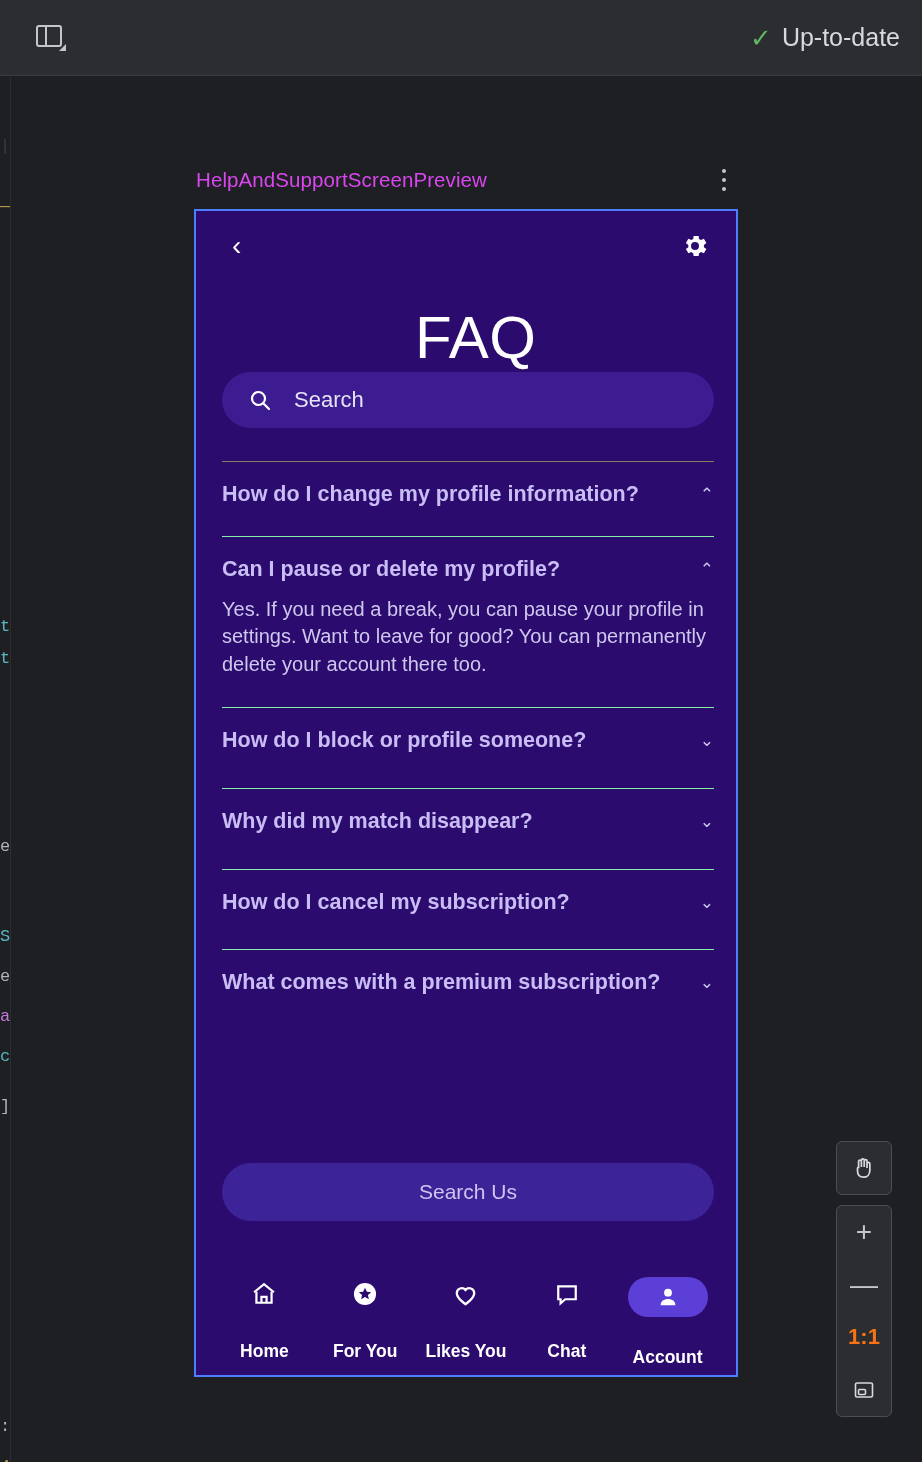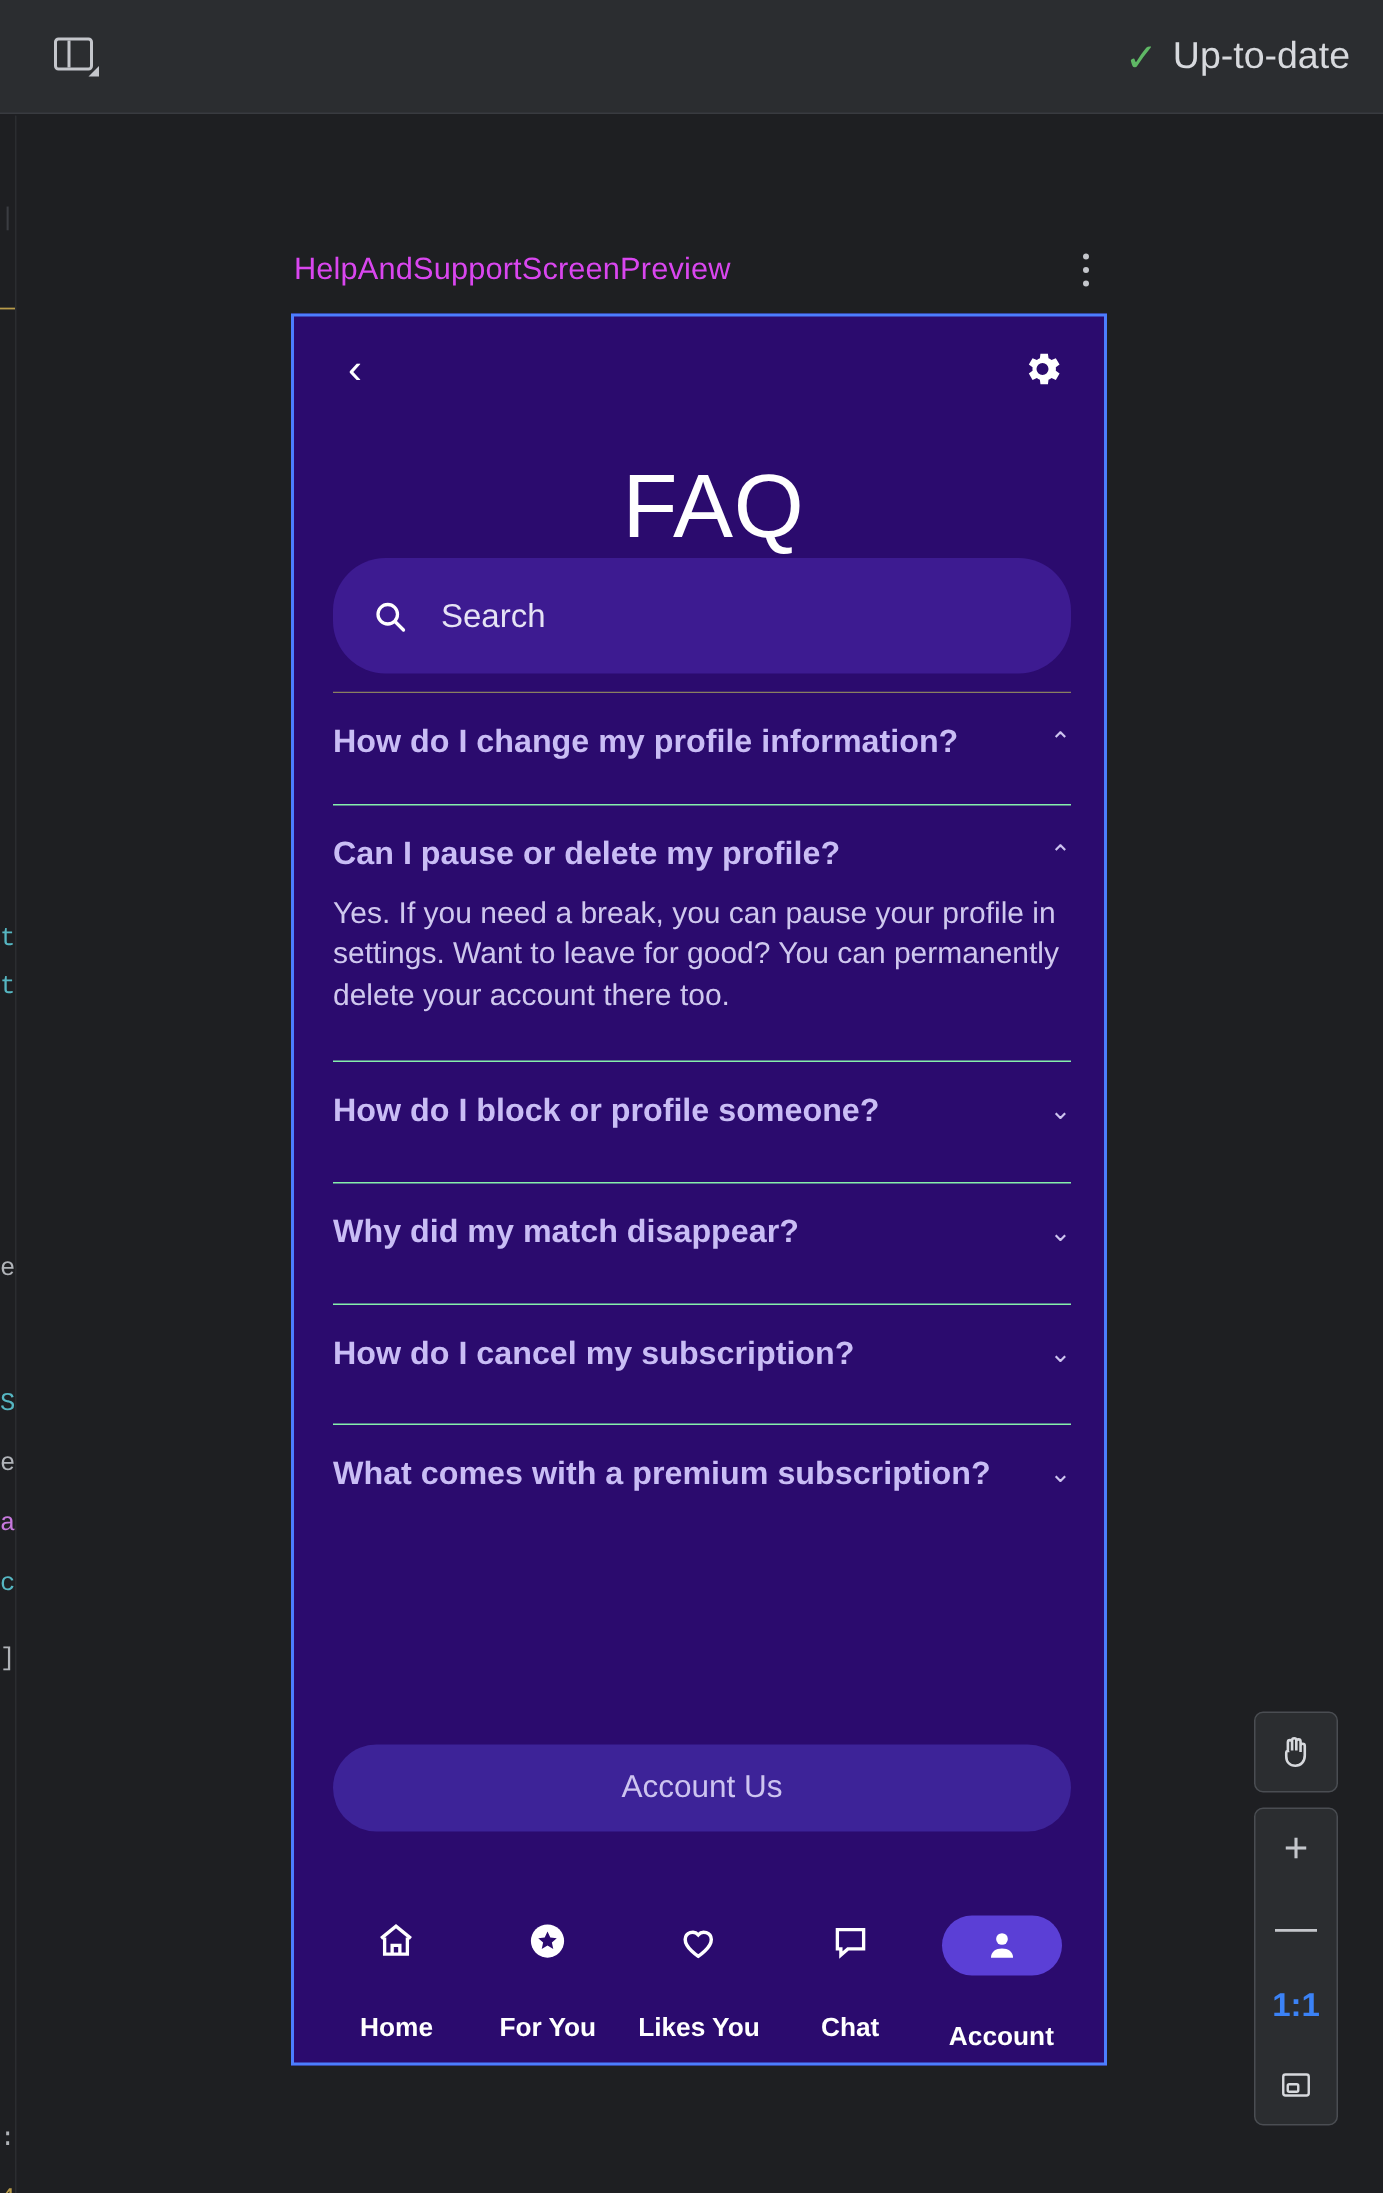--- a/index.html
+++ b/index.html
@@ -67,21 +67,21 @@
   }
   .back-arrow { color: #fff; font-size: 28px; line-height: 1; padding: 6px 10px; }
   .gear { width: 30px; height: 30px; }
 
   .faq-title {
     position: absolute; left: 219px; top: 92px;
     color: #fff; font-size: 60px; font-weight: 400; letter-spacing: .4px;
   }
 
   .search-bar {
-    position: absolute; left: 26px; top: 161px; width: 492px; height: 77px;
+    position: absolute; left: 26px; top: 161px; width: 492px; height: 56px;
     background: #3d1b91; border-radius: 35px; display: flex; align-items: center;
     padding-left: 26px; gap: 22px;
   }
   .search-text { color: #e6e3f5; font-size: 22px; }
 
   .faq-list { position: absolute; left: 26px; top: 250px; width: 492px; height: 650px; overflow: hidden; }
   .faq-item { border-top: 1px solid #86efac; padding-top: 20px; }
   .faq-item:first-child { border-top-color: #8a8060; }
   .faq-q-row { display: flex; align-items: flex-start; justify-content: space-between; }
   .faq-q { color: #c9bdf5; font-size: 21.5px; font-weight: bold; line-height: 1.2; }
@@ -111,21 +111,21 @@
     display: flex; align-items: center; justify-content: center;
   }
   .zoom-group {
     position: absolute; left: 836px; top: 1205px; width: 56px; height: 212px;
     background: #2b2d30; border: 1px solid #4a4d52; border-radius: 6px;
     display: flex; flex-direction: column; align-items: center;
   }
   .zoom-btn { flex: 1; width: 100%; display: flex; align-items: center; justify-content: center;
     color: #c4c6cb; font-size: 28px; }
   .zoom-ratio { flex: 1; width: 100%; display: flex; align-items: center; justify-content: center;
-    color: #3b82f6; font-size: 22px; font-weight: bold; }
+    color: #f97316; font-size: 22px; font-weight: bold; }
   .zoom-fit { flex: 1; width: 100%; display: flex; align-items: center; justify-content: center; }
 </style>
 </head>
 <body>
 
 <div id="root">
 
   <div class="toolbar">
     <div class="panel-icon">
       <div class="frame"></div>
@@ -215,21 +215,21 @@
         </div>
         <div class="faq-item collapsed" style="padding-bottom: 34px;">
           <div class="faq-q-row">
             <div class="faq-q">What comes with a premium subscription?</div>
             <div class="chev">⌄</div>
           </div>
         </div>
       </div>
 
     <div class="contact-wrap">
-      <span>Account Us</span>
+      <span>Search Us</span>
     </div>
 
     <div class="tabbar" id="tabbar">
         <div class="tab">
           <div class="tab-icon">
             <svg width="28" height="28" viewBox="0 0 24 24" fill="none" stroke="#fff" stroke-width="1.9">
               <path d="M3.5 10.5L12 3.5l8.5 7"></path>
               <path d="M5.5 10v9.5h13V10"></path>
               <path d="M9.8 19.5v-5h4.4v5"></path>
             </svg>

